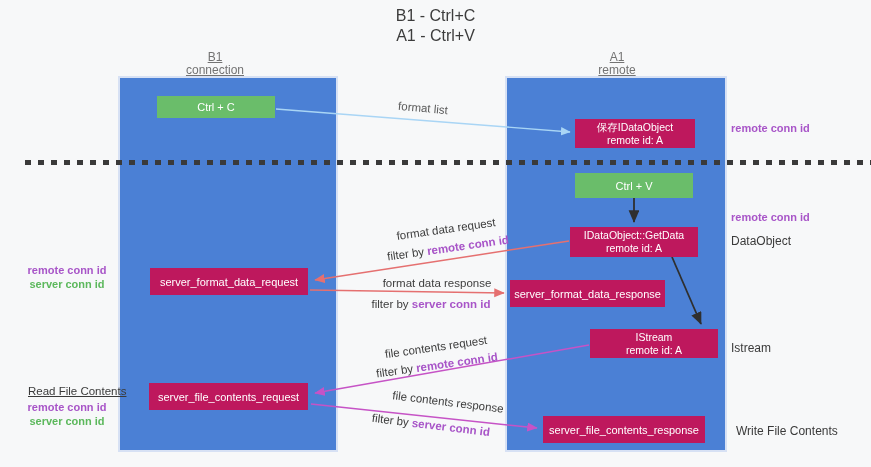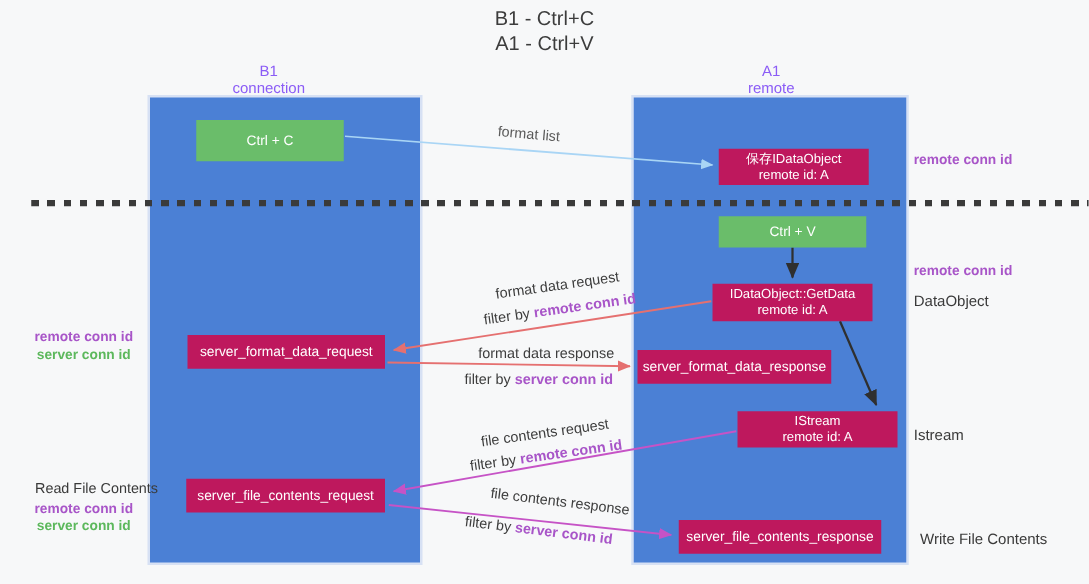--- a/index.html
+++ b/index.html
@@ -2,21 +2,21 @@
 <html><head>
 <meta charset="utf-8">
 <style>
   html,body{margin:0;padding:0;}
   body{background:#f7f8f9;font-family:"Liberation Sans",sans-serif;}
   .canvas{position:relative;width:871px;height:467px;background:#f7f8f9;overflow:hidden;}
 
   .title-block{position:absolute;left:0;top:6px;width:871px;text-align:center;z-index:6;
     font-size:16px;color:#3c3c3c;line-height:20px;}
 
-  .lane-header{position:absolute;text-align:center;font-size:12px;color:#8b5cf6;line-height:13px;z-index:6;}
+  .lane-header{position:absolute;text-align:center;font-size:12px;color:#737373;line-height:13px;z-index:6;text-decoration:underline;}
   .lane{position:absolute;top:78px;height:372px;background:#4b80d5;
     box-shadow:0 0 0 2px rgba(190,205,240,0.55);z-index:1;}
   .lane-left{left:120px;width:216px;}
   .lane-right{left:507px;width:218px;}
 
   .dashline{position:absolute;left:25px;top:160px;width:846px;height:5px;z-index:2;
     background:repeating-linear-gradient(90deg,#3a3a3a 0 6px,transparent 6px 13px);}
 
   .svg-overlay{position:absolute;left:0;top:0;z-index:3;pointer-events:none;}
 
@@ -83,21 +83,21 @@
     </defs>
     <line x1="276" y1="109" x2="570" y2="132" stroke="#a9d5f5" stroke-width="1.4" marker-end="url(#m-blue)"></line>
     <line x1="634" y1="198" x2="634" y2="222" stroke="#2f2f2f" stroke-width="1.8" marker-end="url(#m-black)"></line>
     <line x1="672" y1="257" x2="701" y2="324" stroke="#2f2f2f" stroke-width="1.8" marker-end="url(#m-black)"></line>
     <line x1="569" y1="241" x2="315" y2="280" stroke="#e57070" stroke-width="1.5" marker-end="url(#m-red)"></line>
     <line x1="310" y1="290" x2="504" y2="293" stroke="#e57070" stroke-width="1.5" marker-end="url(#m-red)"></line>
     <line x1="589" y1="345" x2="315" y2="393" stroke="#c653c6" stroke-width="1.5" marker-end="url(#m-mag)"></line>
     <line x1="311" y1="404" x2="537" y2="428" stroke="#c653c6" stroke-width="1.5" marker-end="url(#m-mag)"></line>
   </svg>
 
-  <div class="node node-green node-single" style="left:157px;top:96px;width:118px;height:33px;">
+  <div class="node node-green node-single" style="left:157px;top:96px;width:118px;height:22px;">
     <div>Ctrl + C</div>
   </div>
 
   <div class="node node-orange" style="left:575px;top:119px;width:120px;height:29px;">
     <div class="l1">保存IDataObject</div>
     <div class="l2">remote id: A</div>
   </div>
 
   <div class="node node-green node-single" style="left:575px;top:173px;width:118px;height:25px;">
     <div>Ctrl + V</div>
@@ -154,19 +154,19 @@
   <div class="side-label side-bold purple-b" style="left:731px;top:122px;">remote conn id</div>
   <div class="side-label side-bold purple-b" style="left:731px;top:211px;">remote conn id</div>
   <div class="side-label side-plain" style="left:731px;top:234px;">DataObject</div>
   <div class="side-label side-plain" style="left:731px;top:341px;">Istream</div>
   <div class="side-label side-plain" style="left:736px;top:424px;">Write File Contents</div>
 
   <div class="side-label left-group" style="left:22px;top:263px;">
     <div class="purple-b">remote conn id</div>
     <div class="green-b">server conn id</div>
   </div>
-  <div class="side-label side-plain" style="left:28px;top:385px;font-size:11.5px;">Read File Contents</div>
+  <div class="side-label side-plain" style="left:28px;top:385px;font-size:11.5px;text-decoration:underline;">Read File Contents</div>
   <div class="side-label left-group" style="left:22px;top:400px;">
     <div class="purple-b">remote conn id</div>
     <div class="green-b">server conn id</div>
   </div>
 
 </div>
 
 </body></html>

